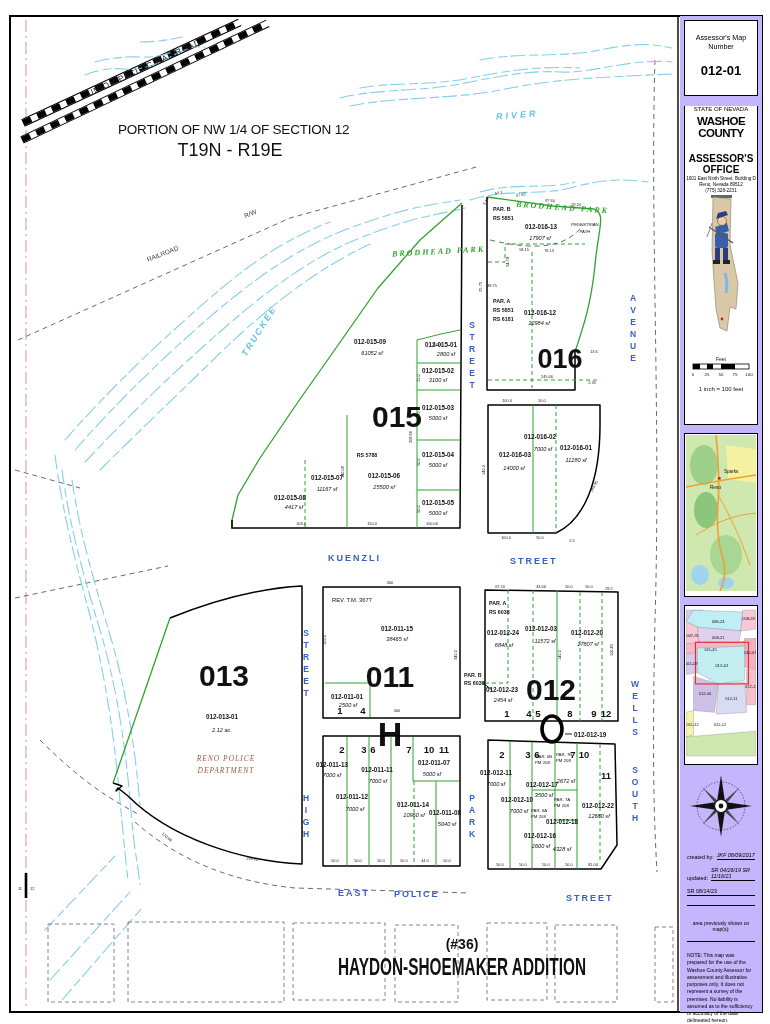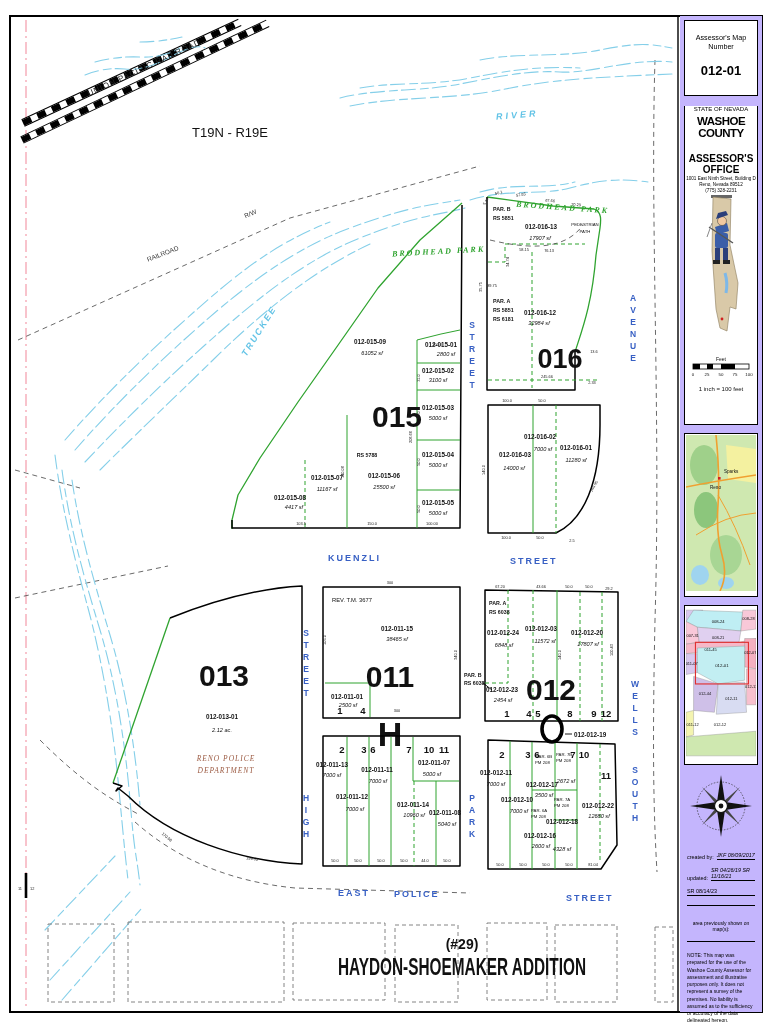--- a/index.html
+++ b/index.html
@@ -7,21 +7,21 @@
   .page svg.base{position:absolute;left:0;top:0}
   .lbl{position:absolute;white-space:nowrap;color:#111}
   .street{color:#3860c4;font-weight:bold;font-size:9px;letter-spacing:2px}
   .streetv{color:#3860c4;font-weight:bold;font-size:8.5px;letter-spacing:2px;writing-mode:vertical-rl;text-orientation:upright;line-height:11px}
   .wtr{color:#62c3e6;font-style:italic;font-weight:bold}
   .grnlbl{color:#2fa32f;font-style:italic;font-weight:bold;font-family:"Liberation Serif",serif;font-size:8px;letter-spacing:2px}
   .rrlbl{font-size:8px;letter-spacing:1px;color:#222}
   .smdash{font-size:6.5px;color:#333}
   .maptitle{left:118px;top:122px;width:224px;text-align:center}
   .maptitle .l1{font-size:13.5px;letter-spacing:-0.2px}
-  .maptitle .l2{font-size:13px;margin-top:3px}
+  .maptitle .l2{font-size:18px;margin-top:3px}
   .police{left:194px;top:753px;width:64px;text-align:center;color:#9c5b43;font-family:"Liberation Serif",serif;font-style:italic;font-size:7.5px;line-height:12px;letter-spacing:1px}
   .bt36{left:262px;top:936px;width:400px;text-align:center;font-weight:bold;font-size:14px}
   .btmain{left:262px;top:953px;width:400px;text-align:center;font-weight:bold;font-size:24px;transform:scaleX(0.64)}
   
   .ol{fill:none;stroke:#000;stroke-width:1.5;stroke-linejoin:round}
   .th{fill:none;stroke:#000;stroke-width:0.9}
   .gl{fill:none;stroke:#2fa32f;stroke-width:1.3;stroke-linejoin:round}
   .gt{fill:none;stroke:#2fa32f;stroke-width:1}
   .gd{fill:none;stroke:#2fa32f;stroke-width:1;stroke-dasharray:4 3}
   .rv{fill:none;stroke:#85cfe9;stroke-width:1.1;stroke-dasharray:14 5 8 4;stroke-linecap:round}
@@ -378,20 +378,21 @@
     <text class="d m" x="594" y="353">13.6</text>
     <text class="d m" transform="rotate(-90 482 287)" x="482" y="287">35.75</text>
     <text class="d m" transform="rotate(-90 326 640)" x="326" y="640">105.0</text>
     <text class="d m" transform="rotate(-90 457 655)" x="457" y="655">340.0</text>
     <text class="d m" transform="rotate(-60 487 202)" x="487" y="202">5.44</text>
     <text class="d m" x="592" y="384">2.33</text>
   </g>
 </svg>
 
 <div class="lbl maptitle">
+  <div class="l1">PORTION OF NW 1/4 OF SECTION 12</div>
   <div class="l2">T19N - R19E</div>
 </div>
 
 <div class="lbl rrlbl" style="left:86px;top:90px;transform:rotate(-25deg);transform-origin:left top">UNION PACIFIC RAILROAD</div>
 <div class="lbl smdash" style="left:146px;top:250px;transform:rotate(-21deg)">RAILROAD</div>
 <div class="lbl smdash" style="left:244px;top:210px;transform:rotate(-24deg)">R/W</div>
 
 <div class="lbl wtr" style="left:496px;top:110px;font-size:9px;letter-spacing:3px;transform:rotate(-5deg)">RIVER</div>
 <div class="lbl wtr" style="left:248px;top:348px;font-size:9px;letter-spacing:2px;transform:rotate(-58deg);transform-origin:left bottom">TRUCKEE</div>
 
@@ -409,21 +410,21 @@
 <div class="lbl streetv" style="left:300px;top:628px">STREET</div>
 <div class="lbl streetv" style="left:300px;top:793px">HIGH</div>
 <div class="lbl streetv" style="left:466px;top:793px">PARK</div>
 <div class="lbl streetv" style="left:629px;top:679px">WELLS</div>
 <div class="lbl streetv" style="left:629px;top:765px">SOUTH</div>
 <div class="lbl streetv" style="left:627px;top:293px">AVENUE</div>
 <div class="lbl street" style="left:338px;top:888px">EAST</div>
 <div class="lbl street" style="left:394px;top:889px">POLICE</div>
 <div class="lbl street" style="left:566px;top:893px">STREET</div>
 
-<div class="lbl bt36">(#29)</div>
+<div class="lbl bt36">(#36)</div>
 <div class="lbl btmain">HAYDON-SHOEMAKER ADDITION</div>
 
 <div class="sidebar">
 
   <div class="sbx mapnum">
     <div class="mn-l">Assessor's Map Number</div>
     <div class="mn-v">012-01</div>
   </div>
 
   <div class="sbx office">

